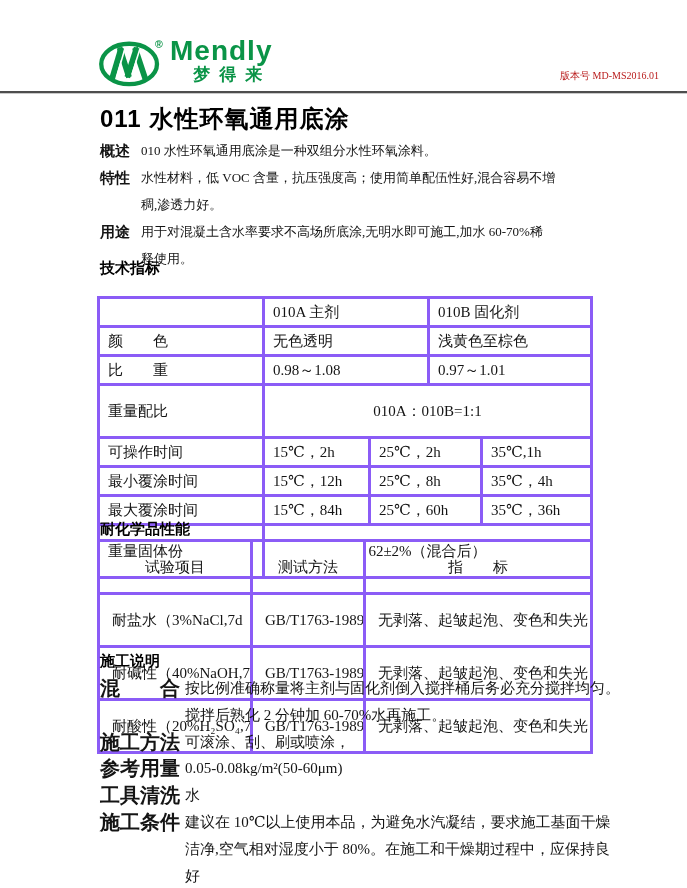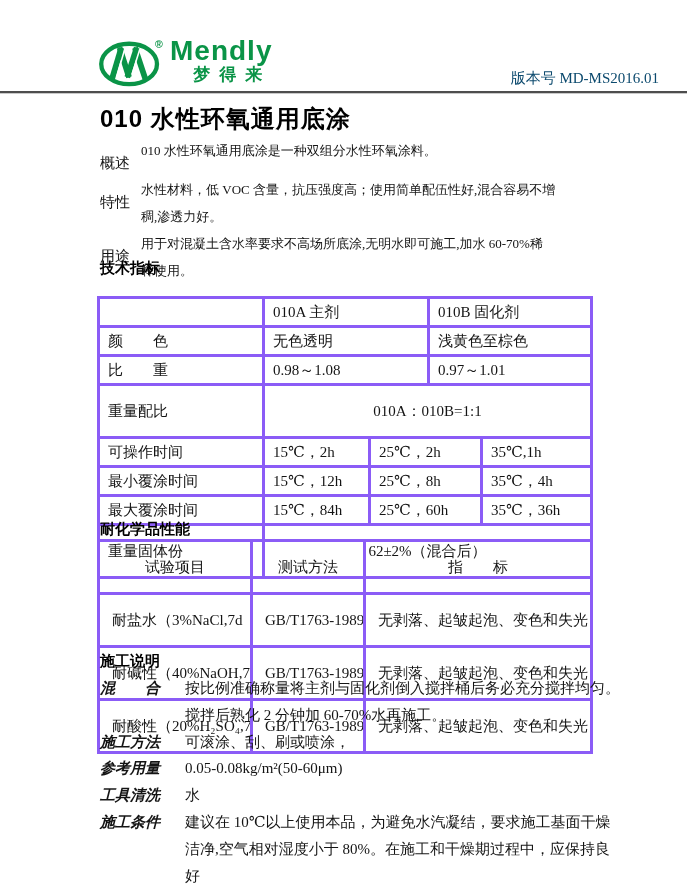--- a/index.html
+++ b/index.html
@@ -8,47 +8,47 @@
     font-family:"Liberation Serif","DejaVu Serif",serif;color:#141414;overflow:hidden;
   }
   
   .logo{position:absolute;left:98px;top:37px;display:flex;align-items:flex-start;}
   .logo-emblem{width:68px;height:50px;}
   .logo-words{margin-left:4px;line-height:1;}
   .logo-en{font-family:"Liberation Sans","DejaVu Sans",sans-serif;font-weight:bold;
     font-size:28px;color:#0a9447;letter-spacing:1px;}
   .logo-cn{font-family:"Liberation Sans","DejaVu Sans",sans-serif;font-weight:bold;
     font-size:17px;color:#0a9447;letter-spacing:9px;margin:1px 0 0 22px;text-align:center;}
-  .version{position:absolute;top:69px;right:28px;font-size:15px;color:#0c4a6e;}
+  .version{position:absolute;top:69px;right:28px;font-size:10px;color:#b91c1c;}
   .header-rule{position:absolute;left:0;top:91px;width:687px;height:2px;
     background:#4d4d4d;border-bottom:1px solid #c9c9c9;}
   
   .title{position:absolute;left:100px;top:103px;
     font-family:"Liberation Sans","DejaVu Sans",sans-serif;font-weight:bold;
     font-size:24px;letter-spacing:1px;color:#000;}
   .intro{position:absolute;left:100px;top:137px;width:505px;}
   .intro-row{display:flex;}
   .intro-label{flex:0 0 41px;font-family:"Liberation Sans","DejaVu Sans",sans-serif;
-    font-weight:normal;font-size:15px;line-height:27px;margin-top:12px;}
+    font-weight:bold;font-size:15px;line-height:27px;}
   .intro-text{font-size:13px;line-height:27px;}
   
   .sec-heading{position:absolute;left:100px;
     font-family:"Liberation Sans","DejaVu Sans",sans-serif;font-weight:bold;
     font-size:15px;color:#000;}
   
   table.spec{position:absolute;left:97px;border-collapse:collapse;
     border:2px solid #1a1a1a;font-size:15px;table-layout:fixed;}
   table.spec td{border:3px solid #8b5cf6;height:26px;padding:0 0 0 8px;
     white-space:nowrap;overflow:hidden;}
   table.spec td.ctr{text-align:center;padding:12px;}
   
   .app{position:absolute;left:100px;top:675px;width:520px;}
   .app-row{display:flex;}
   .app-label{flex:0 0 85px;font-family:"Liberation Sans","DejaVu Sans",sans-serif;
-    font-weight:bold;font-size:15px;line-height:26.8px;font-style:italic;}
+    font-weight:bold;font-size:20px;line-height:26.8px;}
   .app-text{font-size:15px;line-height:26.8px;}
 </style>
 </head>
 <body>
 
 <div class="page">
 
   <div class="logo">
     <svg class="logo-emblem" viewBox="0 0 70 52" xmlns="http://www.w3.org/2000/svg">
       <ellipse cx="32" cy="28" rx="29" ry="21" fill="none" stroke="#0a9447" stroke-width="4.5"></ellipse>
@@ -66,21 +66,21 @@
     </svg>
     <div class="logo-words">
       <div class="logo-en">Mendly</div>
       <div class="logo-cn">梦得来</div>
     </div>
   </div>
 
   <div class="version">版本号 MD-MS2016.01</div>
   <div class="header-rule"></div>
 
-  <div class="title">010 水性环氧通用底涂</div>
+  <div class="title">011 水性环氧通用底涂</div>
 
   <div class="intro">
     <div class="intro-row">
       <div class="intro-label">概述</div>
       <div class="intro-text">
         <div>010 水性环氧通用底涂是一种双组分水性环氧涂料。</div>
       </div>
     </div>
     <div class="intro-row">
       <div class="intro-label">特性</div>

